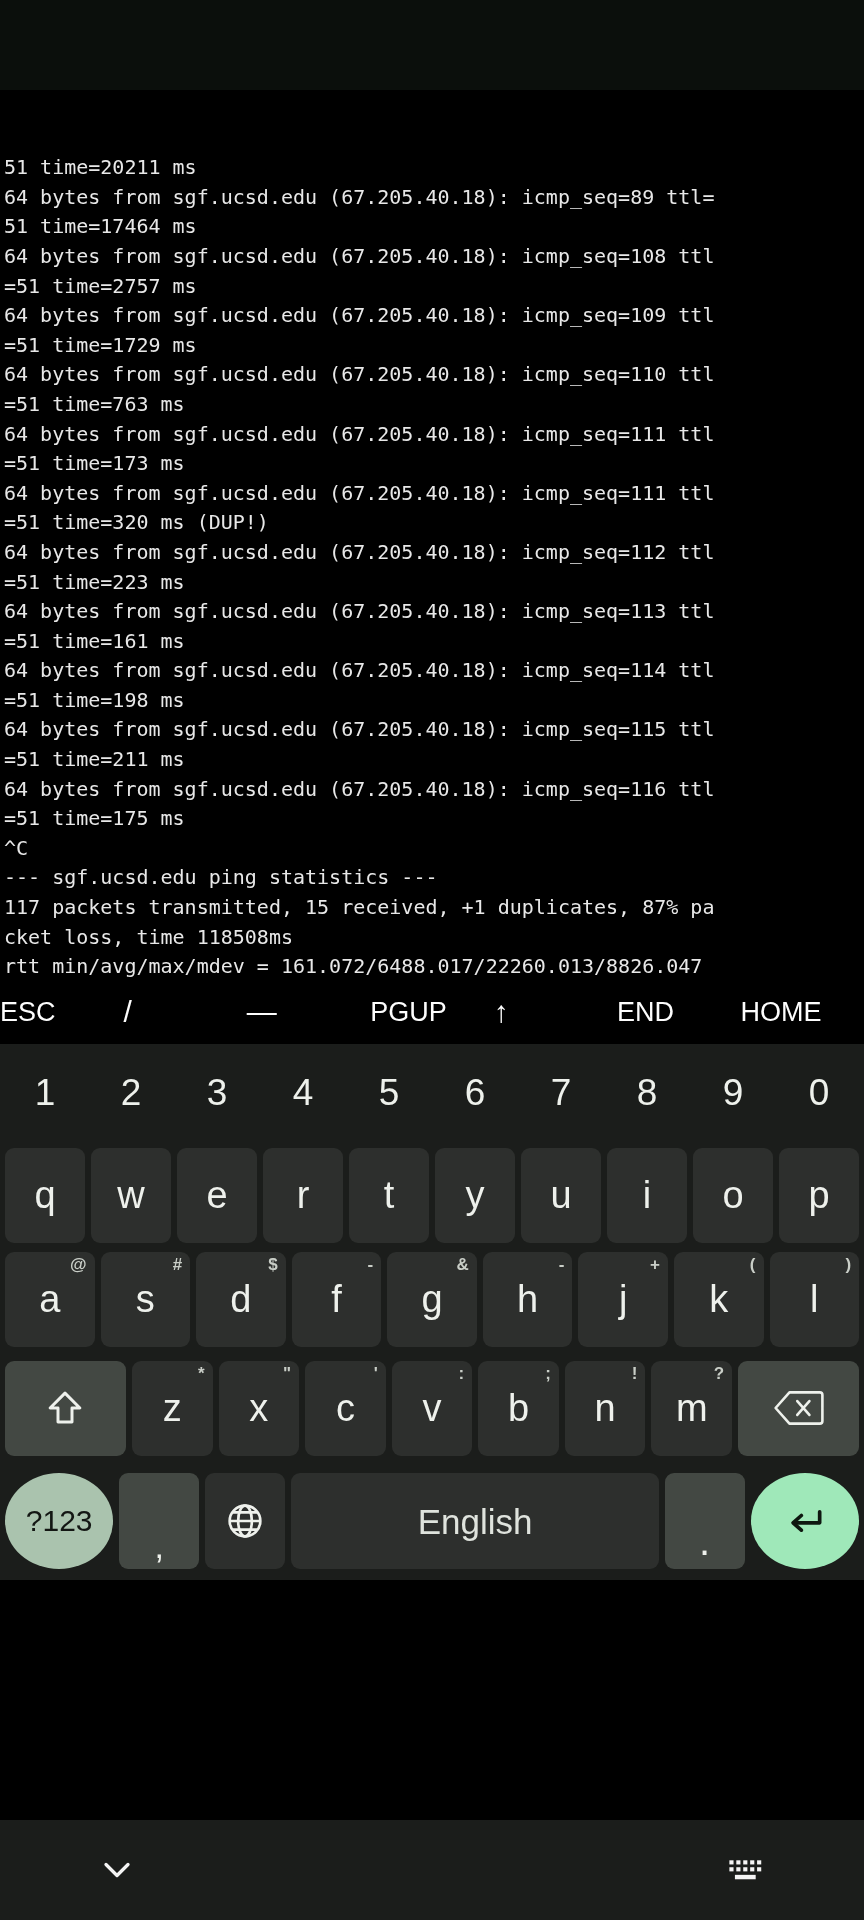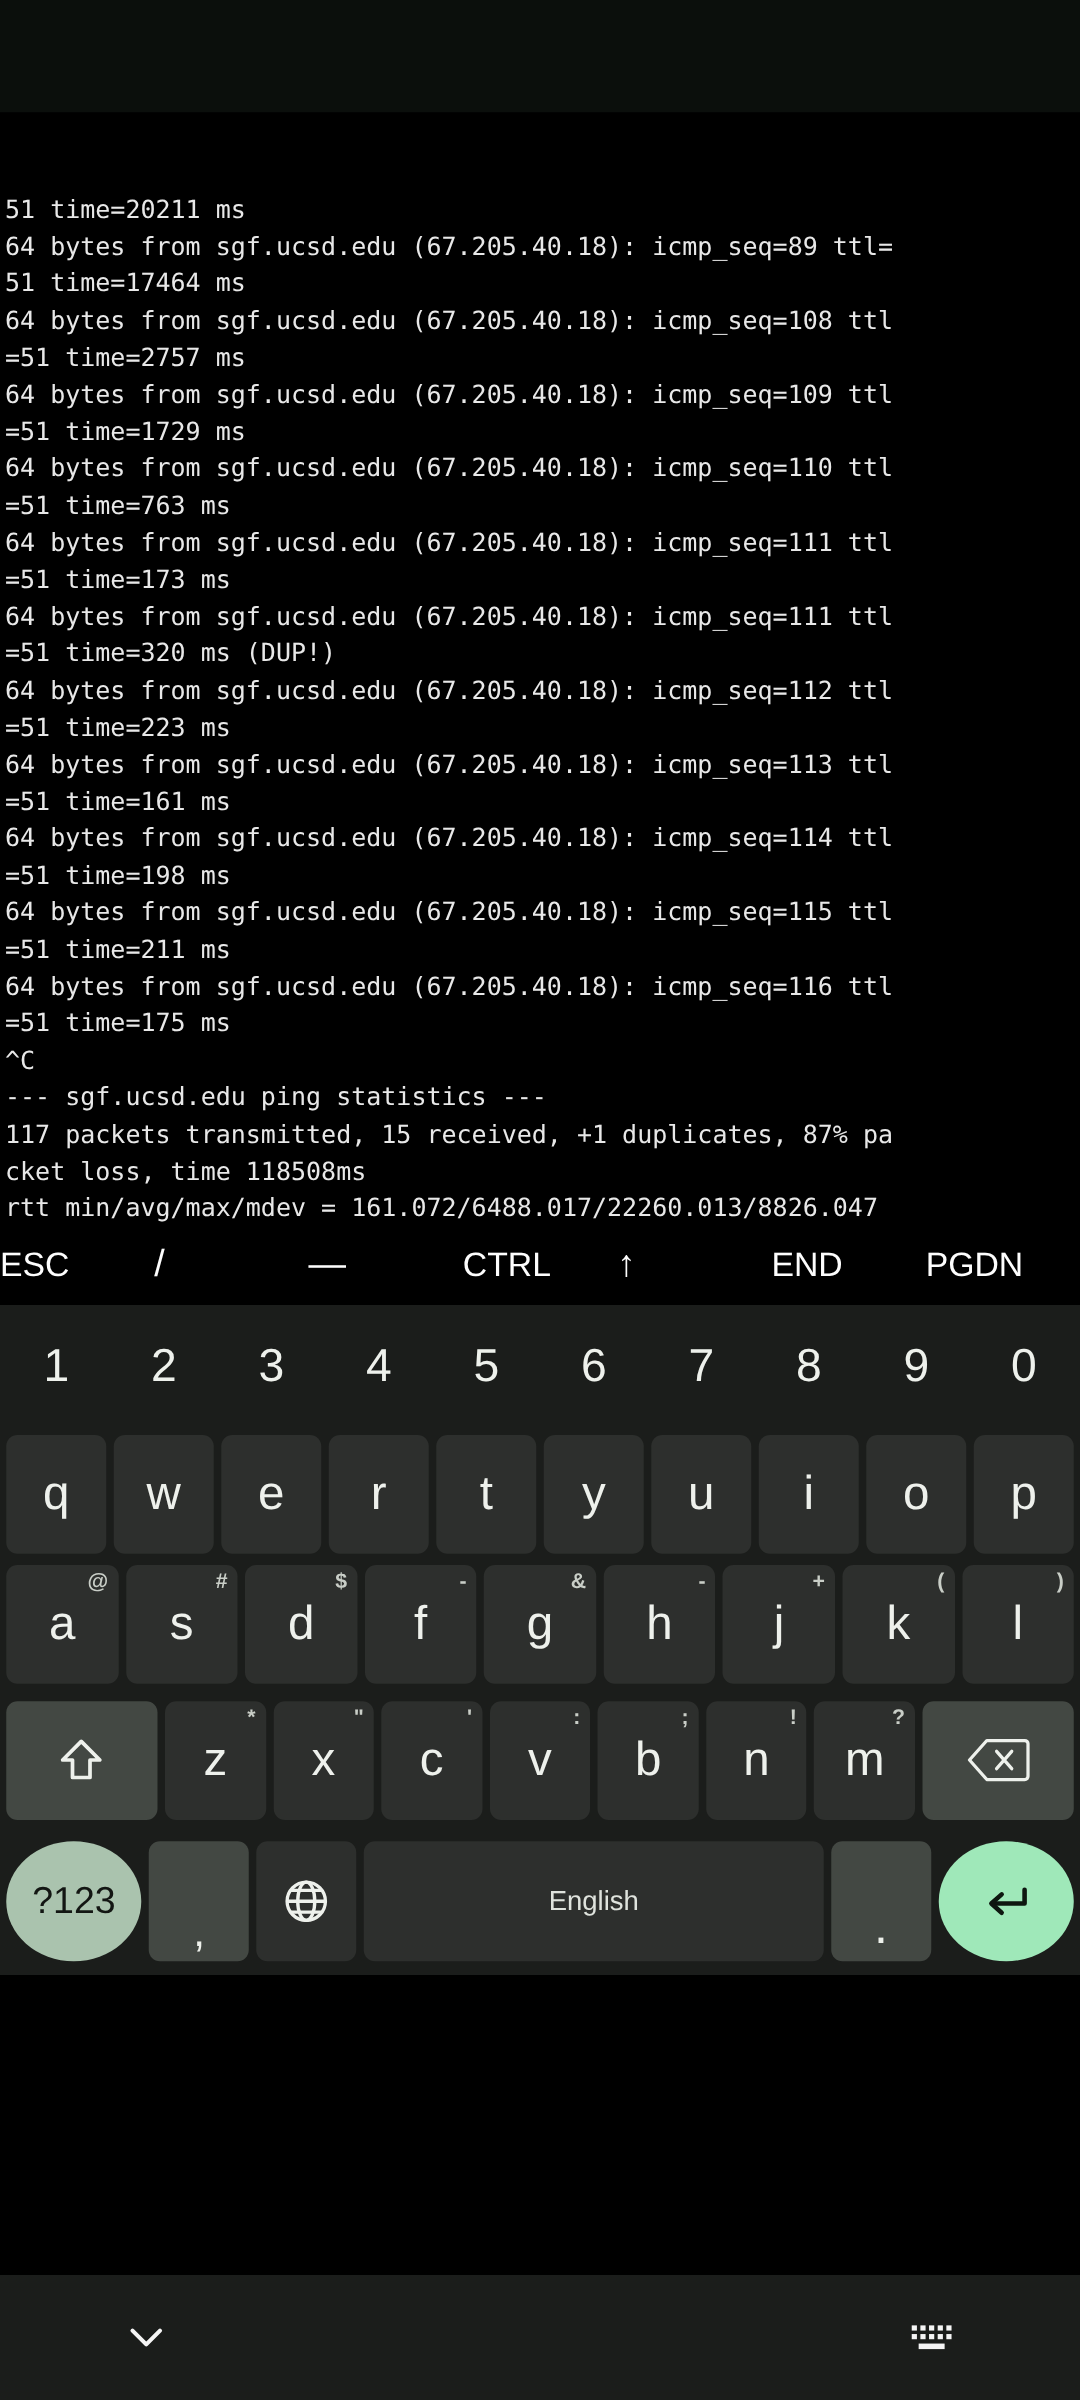--- a/index.html
+++ b/index.html
@@ -92,21 +92,21 @@
   .row-b { height:120px; padding:10px 2px 8px 2px; }
   .row-b .key { margin:0 3px; height:96px; }
   .k-sym123 {
     flex:1.15 1 0; border-radius:50%;
     background:#aac3ae !important; color:#131613 !important;justify-content:center;
   }
   .k-sym123 .mainsm { font-size:30px; font-weight:400; }
   .k-comma { flex:0.85 1 0; background:#434843 !important; }
   .k-globe { flex:0.85 1 0; }
   .k-space { flex:3.9 1 0; }
-  .k-space .mainsm { font-size:22px; color:#dfe3dd; }
+  .k-space .mainsm { font-size:35px; color:#dfe3dd; }
   .k-period { flex:0.85 1 0; background:#434843 !important; }
   .k-enter {
     flex:1.15 1 0; border-radius:50%;
     background:#9fe8b9 !important; color:#0e1710 !important;
   }
 
   .key .dotglyph { font-size:40px; line-height:0.5; }
 
   
   .navbar {
@@ -128,24 +128,24 @@
   <div class="terminal">
     <div id="term-lines"><div class="term-line">51 time=20211 ms</div><div class="term-line">64 bytes from sgf.ucsd.edu (67.205.40.18): icmp_seq=89 ttl=</div><div class="term-line">51 time=17464 ms</div><div class="term-line">64 bytes from sgf.ucsd.edu (67.205.40.18): icmp_seq=108 ttl</div><div class="term-line">=51 time=2757 ms</div><div class="term-line">64 bytes from sgf.ucsd.edu (67.205.40.18): icmp_seq=109 ttl</div><div class="term-line">=51 time=1729 ms</div><div class="term-line">64 bytes from sgf.ucsd.edu (67.205.40.18): icmp_seq=110 ttl</div><div class="term-line">=51 time=763 ms</div><div class="term-line">64 bytes from sgf.ucsd.edu (67.205.40.18): icmp_seq=111 ttl</div><div class="term-line">=51 time=173 ms</div><div class="term-line">64 bytes from sgf.ucsd.edu (67.205.40.18): icmp_seq=111 ttl</div><div class="term-line">=51 time=320 ms (DUP!)</div><div class="term-line">64 bytes from sgf.ucsd.edu (67.205.40.18): icmp_seq=112 ttl</div><div class="term-line">=51 time=223 ms</div><div class="term-line">64 bytes from sgf.ucsd.edu (67.205.40.18): icmp_seq=113 ttl</div><div class="term-line">=51 time=161 ms</div><div class="term-line">64 bytes from sgf.ucsd.edu (67.205.40.18): icmp_seq=114 ttl</div><div class="term-line">=51 time=198 ms</div><div class="term-line">64 bytes from sgf.ucsd.edu (67.205.40.18): icmp_seq=115 ttl</div><div class="term-line">=51 time=211 ms</div><div class="term-line">64 bytes from sgf.ucsd.edu (67.205.40.18): icmp_seq=116 ttl</div><div class="term-line">=51 time=175 ms</div><div class="term-line">^C</div><div class="term-line">--- sgf.ucsd.edu ping statistics ---</div><div class="term-line">117 packets transmitted, 15 received, +1 duplicates, 87% pa</div><div class="term-line">cket loss, time 118508ms</div><div class="term-line">rtt min/avg/max/mdev = 161.072/6488.017/22260.013/8826.047</div></div>
     
   </div>
 
   <div class="extrakeys">
     <div class="ek-row" id="ek-row1">
         <div class="ek-key">ESC</div>
         <div class="ek-key sym">/</div>
         <div class="ek-key sym">—</div>
-        <div class="ek-key">CTRL</div>
+        <div class="ek-key">PGUP</div>
         <div class="ek-key sym">↑</div>
         <div class="ek-key">END</div>
-        <div class="ek-key">PGDN</div>
+        <div class="ek-key">HOME</div>
       </div>
   </div>
 
   <div class="keyboard">
 
     <div class="kb-row row-num" id="kb-row-num">
         <div class="key flat">
           <span class="main">1</span>
         </div>
         <div class="key flat">

